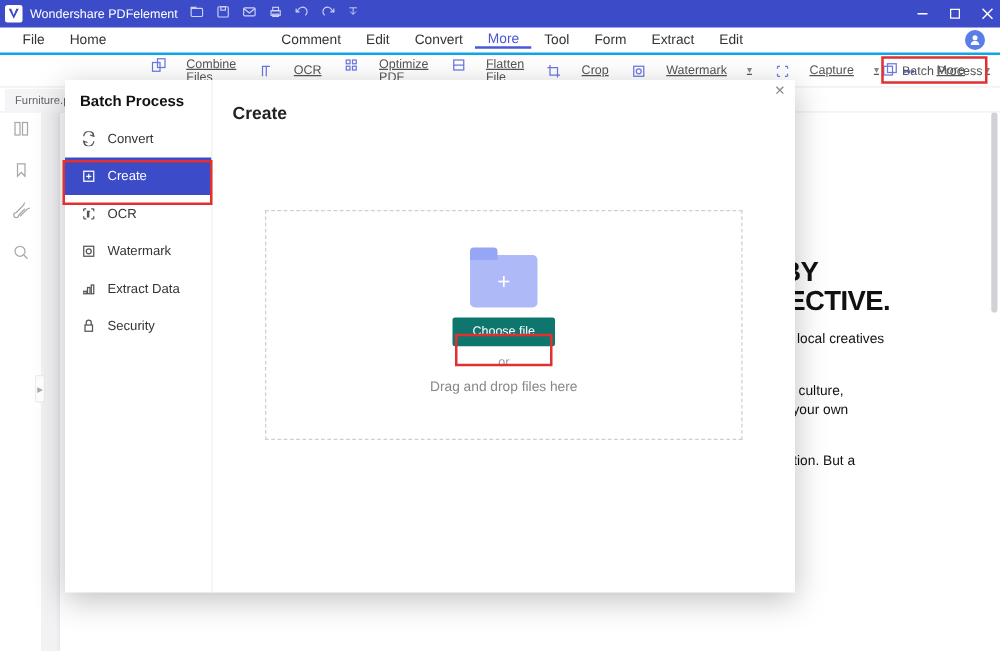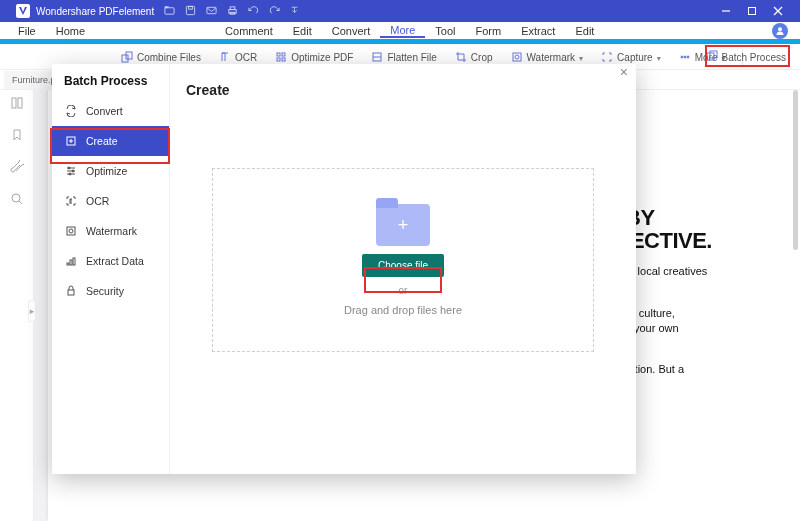--- a/index.html
+++ b/index.html
@@ -1,33 +1,33 @@
 <!DOCTYPE html>
 <html><head>
 <meta charset="utf-8">
 <style>
   * { box-sizing: border-box; margin: 0; padding: 0; font-family: "Segoe UI", Arial, sans-serif; }
   body { width: 800px; height: 521px; overflow: hidden; background: #fff; position: relative; }
-  .titlebar { height: 22px; background: #3c4bc8; display: flex; align-items: center; color: #fff; font-size: 10px; padding: 0 16px; }
+  .titlebar { height: 22px; background: #3c4bc8; display: flex; align-items: center; color: #fff; font-size: 10px; padding: 0 4px; }
   .titlebar .logo { width:14px; height:14px; background:#fff; border-radius:2px; display:flex; align-items:center; justify-content:center; margin-right:6px; }
   .titlebar .logo svg { fill:#3c4bc8; }
   .titlebar .title { flex: 0 0 auto; margin-right:10px; }
   .titlebar .qa { display:flex; gap:10px; }
   .titlebar .qa span svg { stroke:#cfd4f5; fill:none; }
   .titlebar .spacer { flex:1; }
   .titlebar .winbtns { display:flex; gap:14px; align-items:center; }
   .titlebar .winbtns span { width:12px; height:12px; display:flex; align-items:center; justify-content:center; color:#fff; font-size:12px; }
-  .menubar { height:22px; display:flex; align-items:center; font-size:11px; color:#333; padding:0 8px; gap:0; border-bottom:5px solid #0ea5e9; }
+  .menubar { height:22px; display:flex; align-items:center; font-size:11px; color:#333; padding:0 8px; gap:0; border-bottom:2px solid #0ea5e9; }
   .menubar .m { padding:0 10px; cursor:pointer; }
   .menubar .m.active { color:#4a58d6; border-bottom:2px solid #4a58d6; }
   .menubar .spacer { flex:1; }
   .avatar { width:16px; height:16px; border-radius:50%; background:#5b7de8; margin-right:4px; display:flex; align-items:center; justify-content:center; }
   .avatar svg { fill:#fff; }
   .ribbon { height:26px; border-bottom:1px solid #eee; display:flex; align-items:center; font-size:10px; color:#555; padding-left:115px; gap:6px; position:relative; }
-  .ribbon .tool { display:flex; align-items:flex-end; gap:4px; padding:0 6px; cursor:pointer; }
+  .ribbon .tool { display:flex; align-items:flex-start; gap:16px; padding:0 6px; cursor:pointer;text-decoration:underline; }
   .ribbon .tool .ico { width:12px; height:12px; display:flex; align-items:center; justify-content:center; }
   .ribbon .tool .ico svg { stroke:#6b78e0; fill:none; }
   .ribbon .batch-hl { position:absolute; right:10px; top:1px; border:2px solid #e03030; height:22px; width:85px; pointer-events:none; }
   .ribbon .batch-tool { position:absolute; right:14px; top:0; height:26px; display:flex; align-items:center; gap:4px; font-size:10px; color:#555; cursor:pointer; }
   .tabrow { height:20px; display:flex; align-items:center; font-size:9px; color:#666; padding-left:4px; border-bottom:1px solid #f0f0f0; }
   .tabrow .tab { padding:0 8px; background:#f5f5f7; height:18px; display:flex; align-items:center; gap:4px; }
   .tabrow .tab .x { font-size:9px; color:#999; cursor:pointer; }
   .tabrow .menu-ico { margin-left:6px; color:#888; font-size:10px; cursor:pointer; }
   .workspace { position:absolute; top:90px; left:0; right:0; bottom:0; display:flex; }
   .leftrail { width:34px; border-right:1px solid #eee; display:flex; flex-direction:column; align-items:center; padding-top:6px; gap:14px; }
@@ -287,33 +287,20 @@
             <rect x="2" y="2" width="8" height="8"></rect>
             <line x1="6" y1="4" x2="6" y2="8"></line>
             <line x1="4" y1="6" x2="8" y2="6"></line>
           </svg>
         </span>
         <span>Create</span>
       </div>
     <div class="item">
         <span class="ico">
           <svg width="12" height="12" viewBox="0 0 12 12">
-            <line x1="2" y1="3" x2="10" y2="3"></line>
-            <line x1="2" y1="6" x2="10" y2="6"></line>
-            <line x1="2" y1="9" x2="10" y2="9"></line>
-            <circle cx="4" cy="3" r="1" fill="#555"></circle>
-            <circle cx="8" cy="6" r="1" fill="#555"></circle>
-            <circle cx="5" cy="9" r="1" fill="#555"></circle>
-          </svg>
-        </span>
-        <span>Optimize</span>
-      </div>
-    <div class="item">
-        <span class="ico">
-          <svg width="12" height="12" viewBox="0 0 12 12">
             <path d="M2 2 L4 2 M2 2 L2 4 M10 2 L8 2 M10 2 L10 4 M2 10 L4 10 M2 10 L2 8 M10 10 L8 10 M10 10 L10 8"></path>
             <path d="M5 9 L5 4 L7 4 M6 4 L6 9"></path>
           </svg>
         </span>
         <span>OCR</span>
       </div>
     <div class="item">
         <span class="ico">
           <svg width="12" height="12" viewBox="0 0 12 12">
             <rect x="2" y="2" width="8" height="8"></rect>

